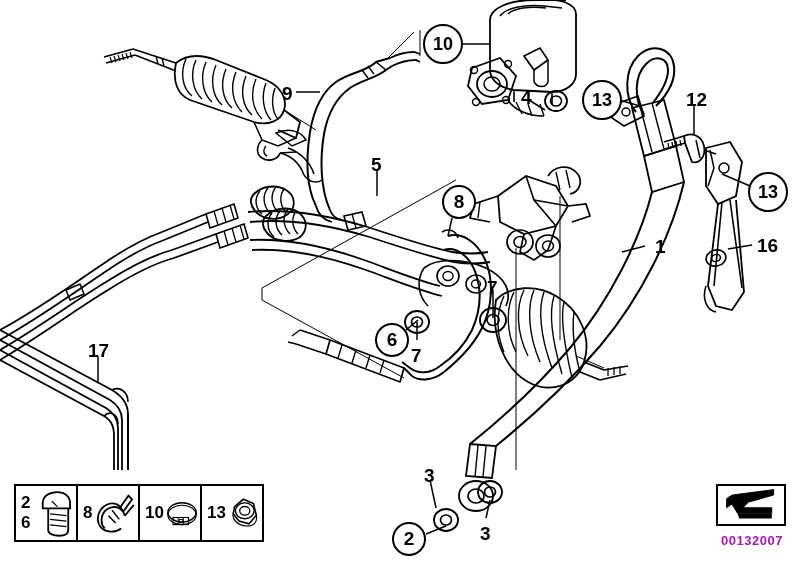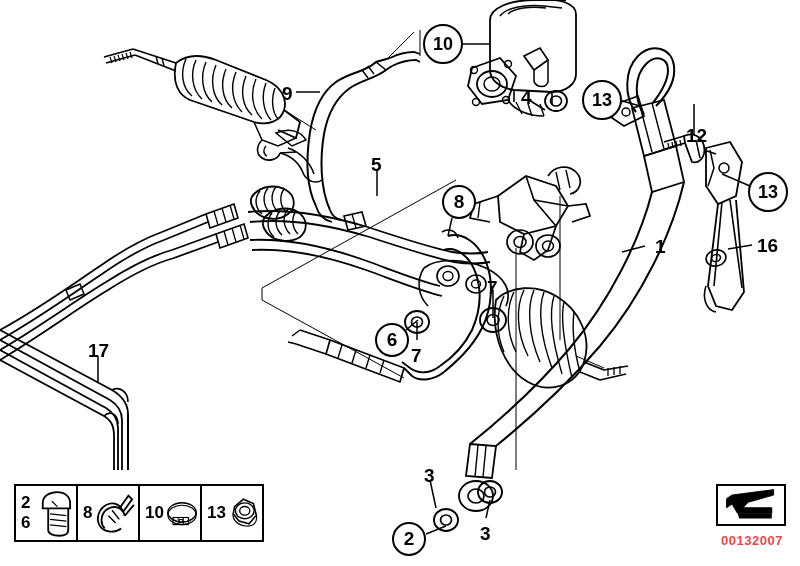--- a/index.html
+++ b/index.html
@@ -34,21 +34,21 @@
   .legend-art{flex:1;height:100%;position:relative;}
   .legend-art svg{position:absolute;left:0;top:0;width:100%;height:100%;}
   #diagram-number-box{
     position:absolute;left:716px;top:484px;width:70px;height:42px;
     border:2.5px solid #000;background:#fff;box-sizing:border-box;
   }
   #diagram-number-box svg{position:absolute;left:0;top:0;width:100%;height:100%;}
   #diagram-number{
     position:absolute;left:716px;top:533px;width:72px;text-align:center;
     font-family:"Liberation Sans",sans-serif;font-weight:bold;font-size:13px;
-    letter-spacing:0.5px;color:#ef4444;
+    letter-spacing:0.5px;color:#a21caf;
   }
   .ln{fill:none;stroke:#000;}
 </style>
 </head>
 <body>
 
 <div id="root">
 
   <svg class="layer" viewBox="0 0 800 566">
 
@@ -386,21 +386,21 @@
   </div>
 
   <div class="callout-plain" style="left:282px;top:84px;">9</div>
 
   <div class="callout-circ wide" style="left:423px;top:24px;">
     <span>10</span>
   </div>
 
   <div class="callout-plain" style="left:88px;top:341px;">17</div>
 
-  <div class="callout-plain" style="left:686px;top:90px;margin-top:36px;">12</div>
+  <div class="callout-plain" style="left:686px;top:90px;">12</div>
 
   <div class="callout-circ wide" style="left:582px;top:80px;">
     <span>13</span>
   </div>
 
   <div class="callout-circ wide" style="left:748px;top:172px;">
     <span>13</span>
   </div>
 
   <div class="callout-plain" style="left:757px;top:236px;">16</div>

